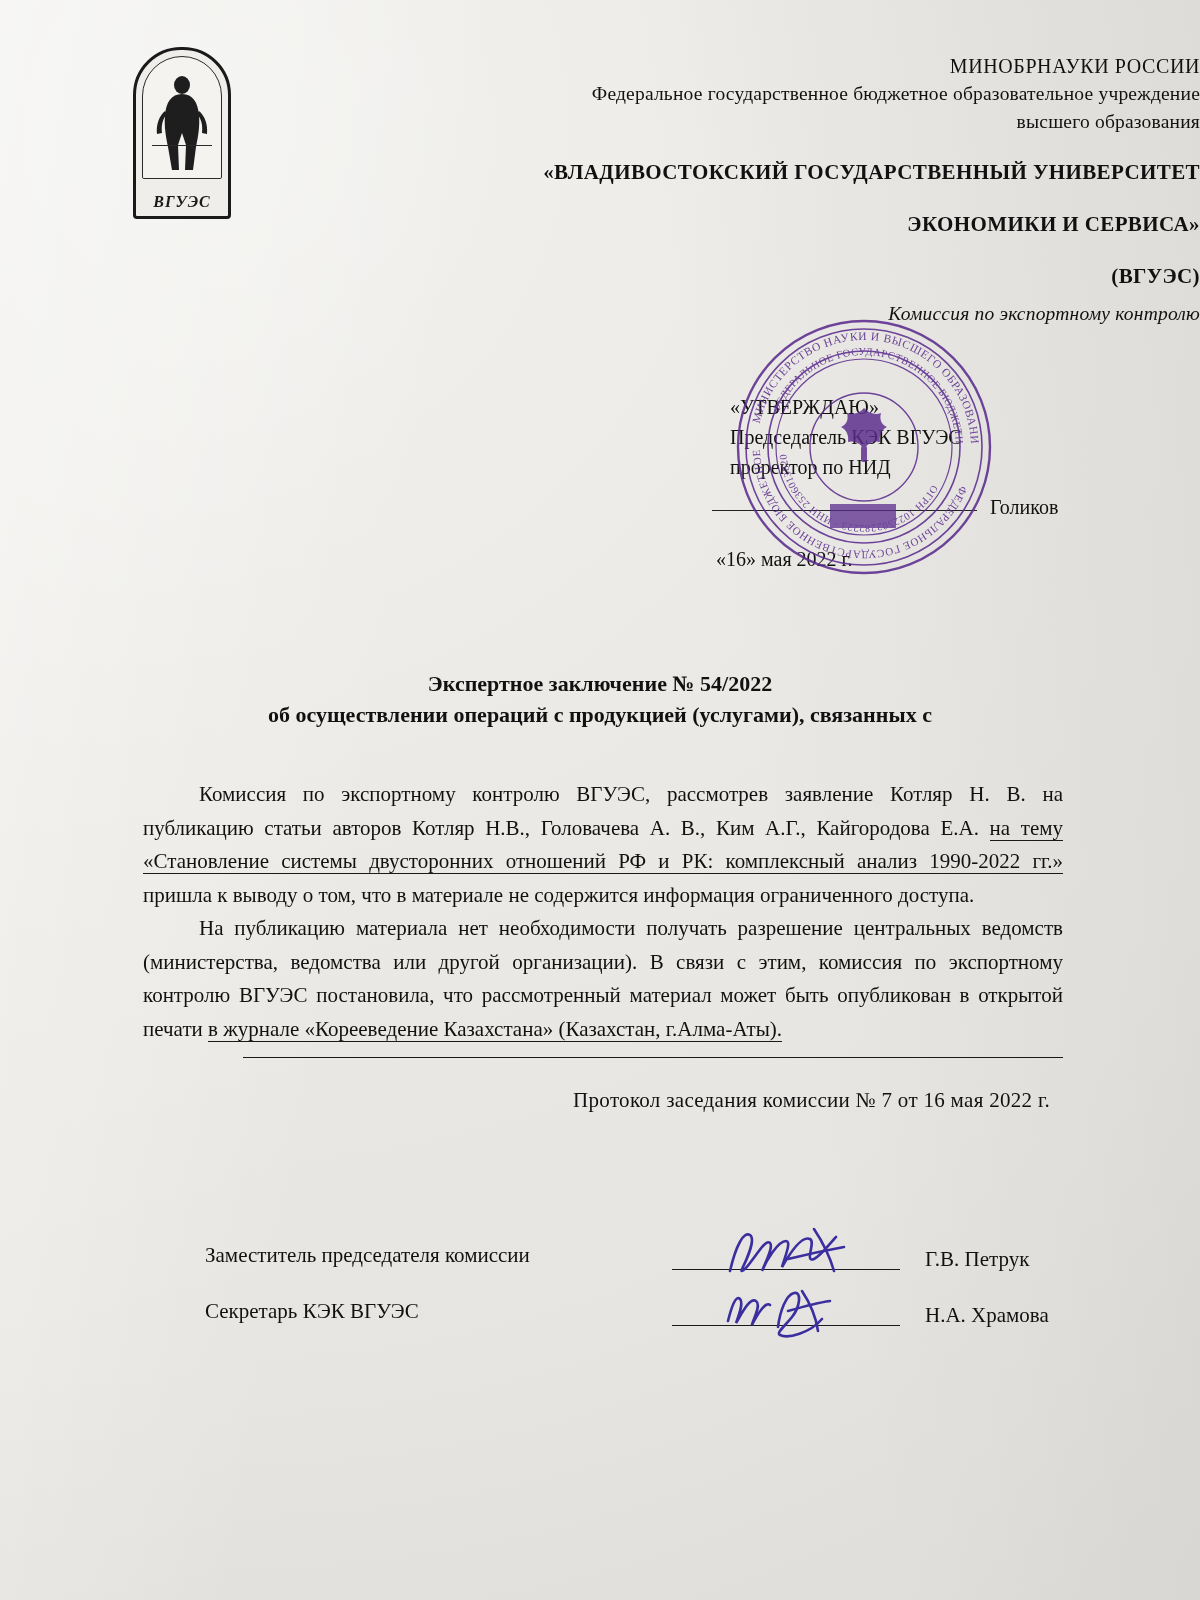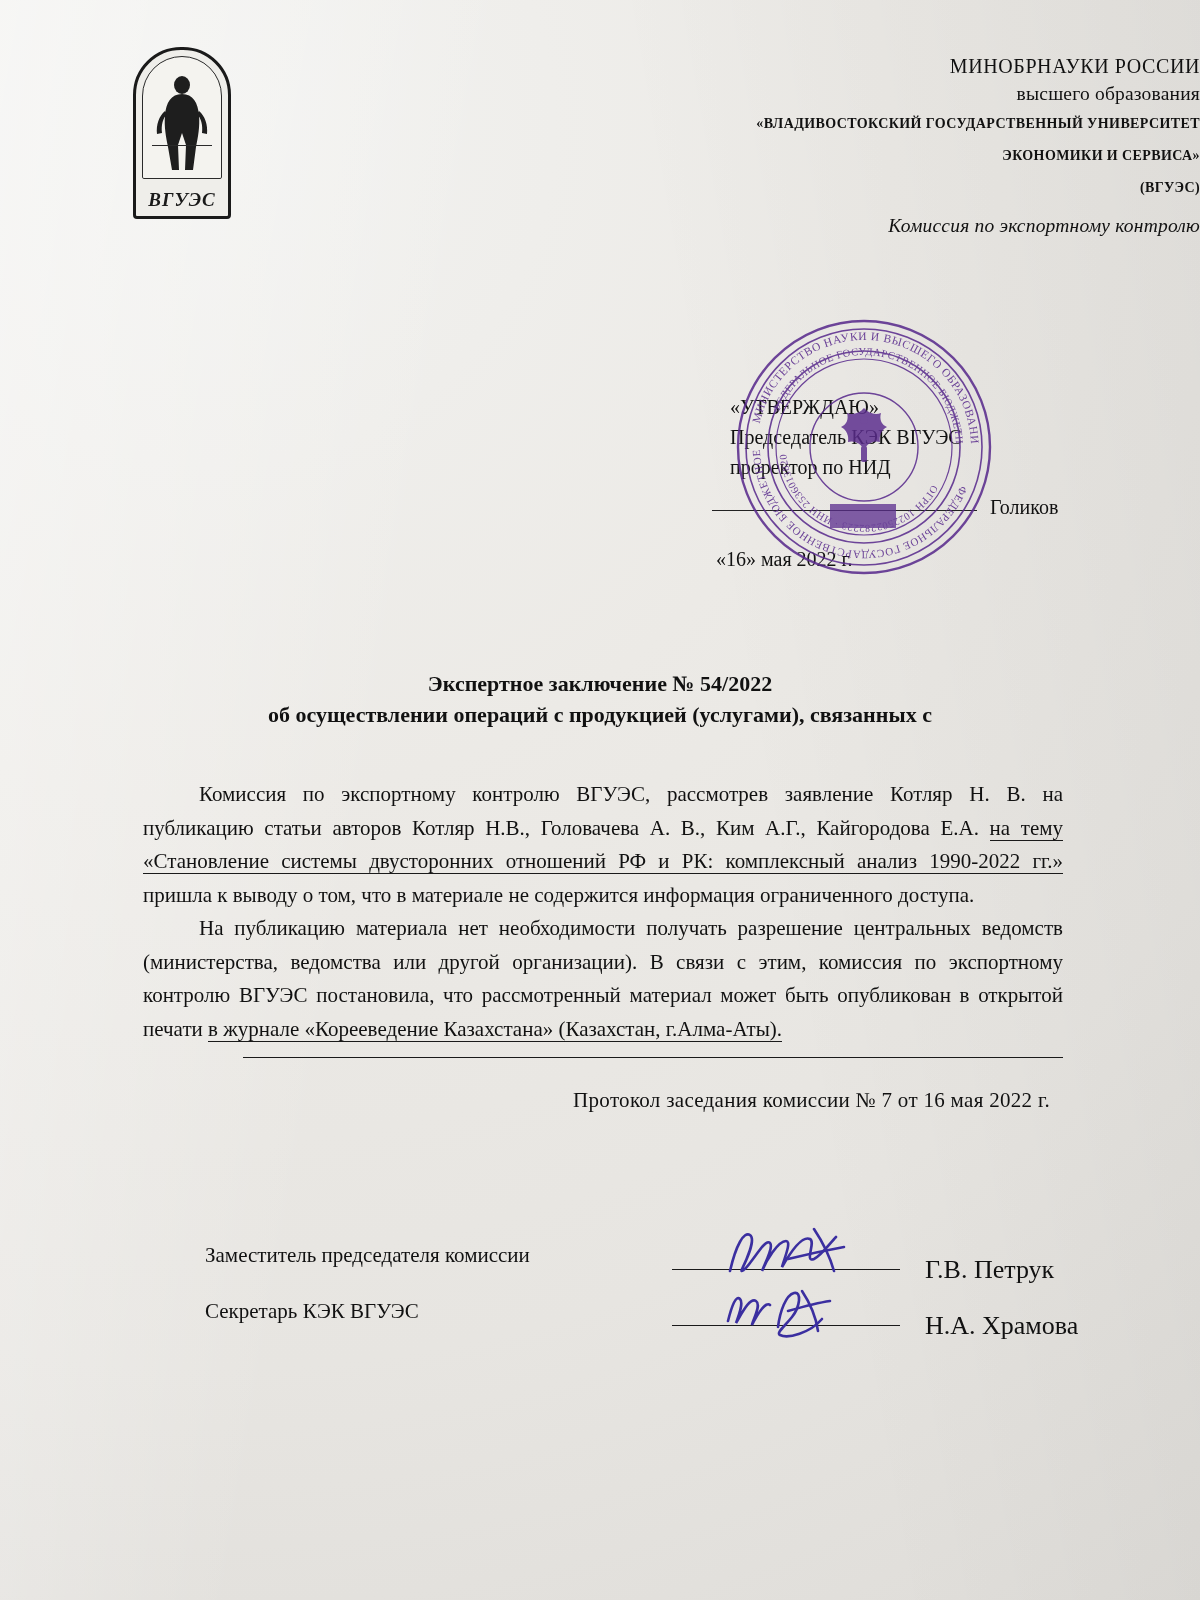--- a/index.html
+++ b/index.html
@@ -46,23 +46,24 @@
     text-align: right;
   }
   .header .line {
     font-size: 19.5px;
     line-height: 28px;
     letter-spacing: 0.2px;
   }
   .header .l1 { font-size: 20px; letter-spacing: 0.6px; }
   .header .l4, .header .l5, .header .l6 {
     font-weight: bold;
-    font-size: 14px;
+    font-size: 21px;
     letter-spacing: 0.4px;
     line-height: 32px;
+    margin-top: 20px;
   }
   .header .l7 {
     font-style: italic;
     font-size: 19.5px;
     margin-top: 8px;
   }
 
   
   .emblem {
     position: absolute;
@@ -90,21 +91,21 @@
     position: absolute;
     left: 50%;
     top: 14px;
     transform: translateX(-50%);
   }
   .emblem .label {
     position: absolute;
     left: 0; right: 0;
     bottom: 8px;
     text-align: center;
-    font-size: 19px;
+    font-size: 16px;
     font-weight: bold;
     font-style: italic;
     letter-spacing: 1px;
     color: #1a1a1a;
   }
   .emblem .divider {
     position: absolute;
     left: 9px; right: 9px;
     bottom: 32px;
     border-top: 1.5px solid #2a2a2a;
@@ -220,22 +221,22 @@
   .sig-line {
     position: absolute;
     left: 672px;
     top: 26px;
     width: 228px;
     border-bottom: 1.5px solid #1a1a1a;
   }
   .sig-name {
     position: absolute;
     left: 925px;
-    top: 12px;
-    font-size: 26px;
+    top: 4px;
+    font-size: 21px;
     white-space: nowrap;
   }
   .ink {
     position: absolute;
     pointer-events: none;
   }
 </style>
 </head>
 <body>
 
@@ -257,20 +258,21 @@
           </g>
         </svg>
       </div>
       <div class="divider"></div>
     </div>
     <div class="label">ВГУЭС</div>
   </div>
 
   <div class="header">
     <div class="line l1">МИНОБРНАУКИ РОССИИ</div>
+    <div class="line l2">Федеральное государственное бюджетное образовательное учреждение</div>
     <div class="line l3">высшего образования</div>
     <div class="line l4">«ВЛАДИВОСТОКСКИЙ ГОСУДАРСТВЕННЫЙ УНИВЕРСИТЕТ</div>
     <div class="line l5">ЭКОНОМИКИ И СЕРВИСА»</div>
     <div class="line l6">(ВГУЭС)</div>
     <div class="line l7">Комиссия по экспортному контролю</div>
   </div>
 
   <div class="approval">
     <div class="ln">«УТВЕРЖДАЮ»</div>
     <div class="ln">Председатель КЭК ВГУЭС</div>

